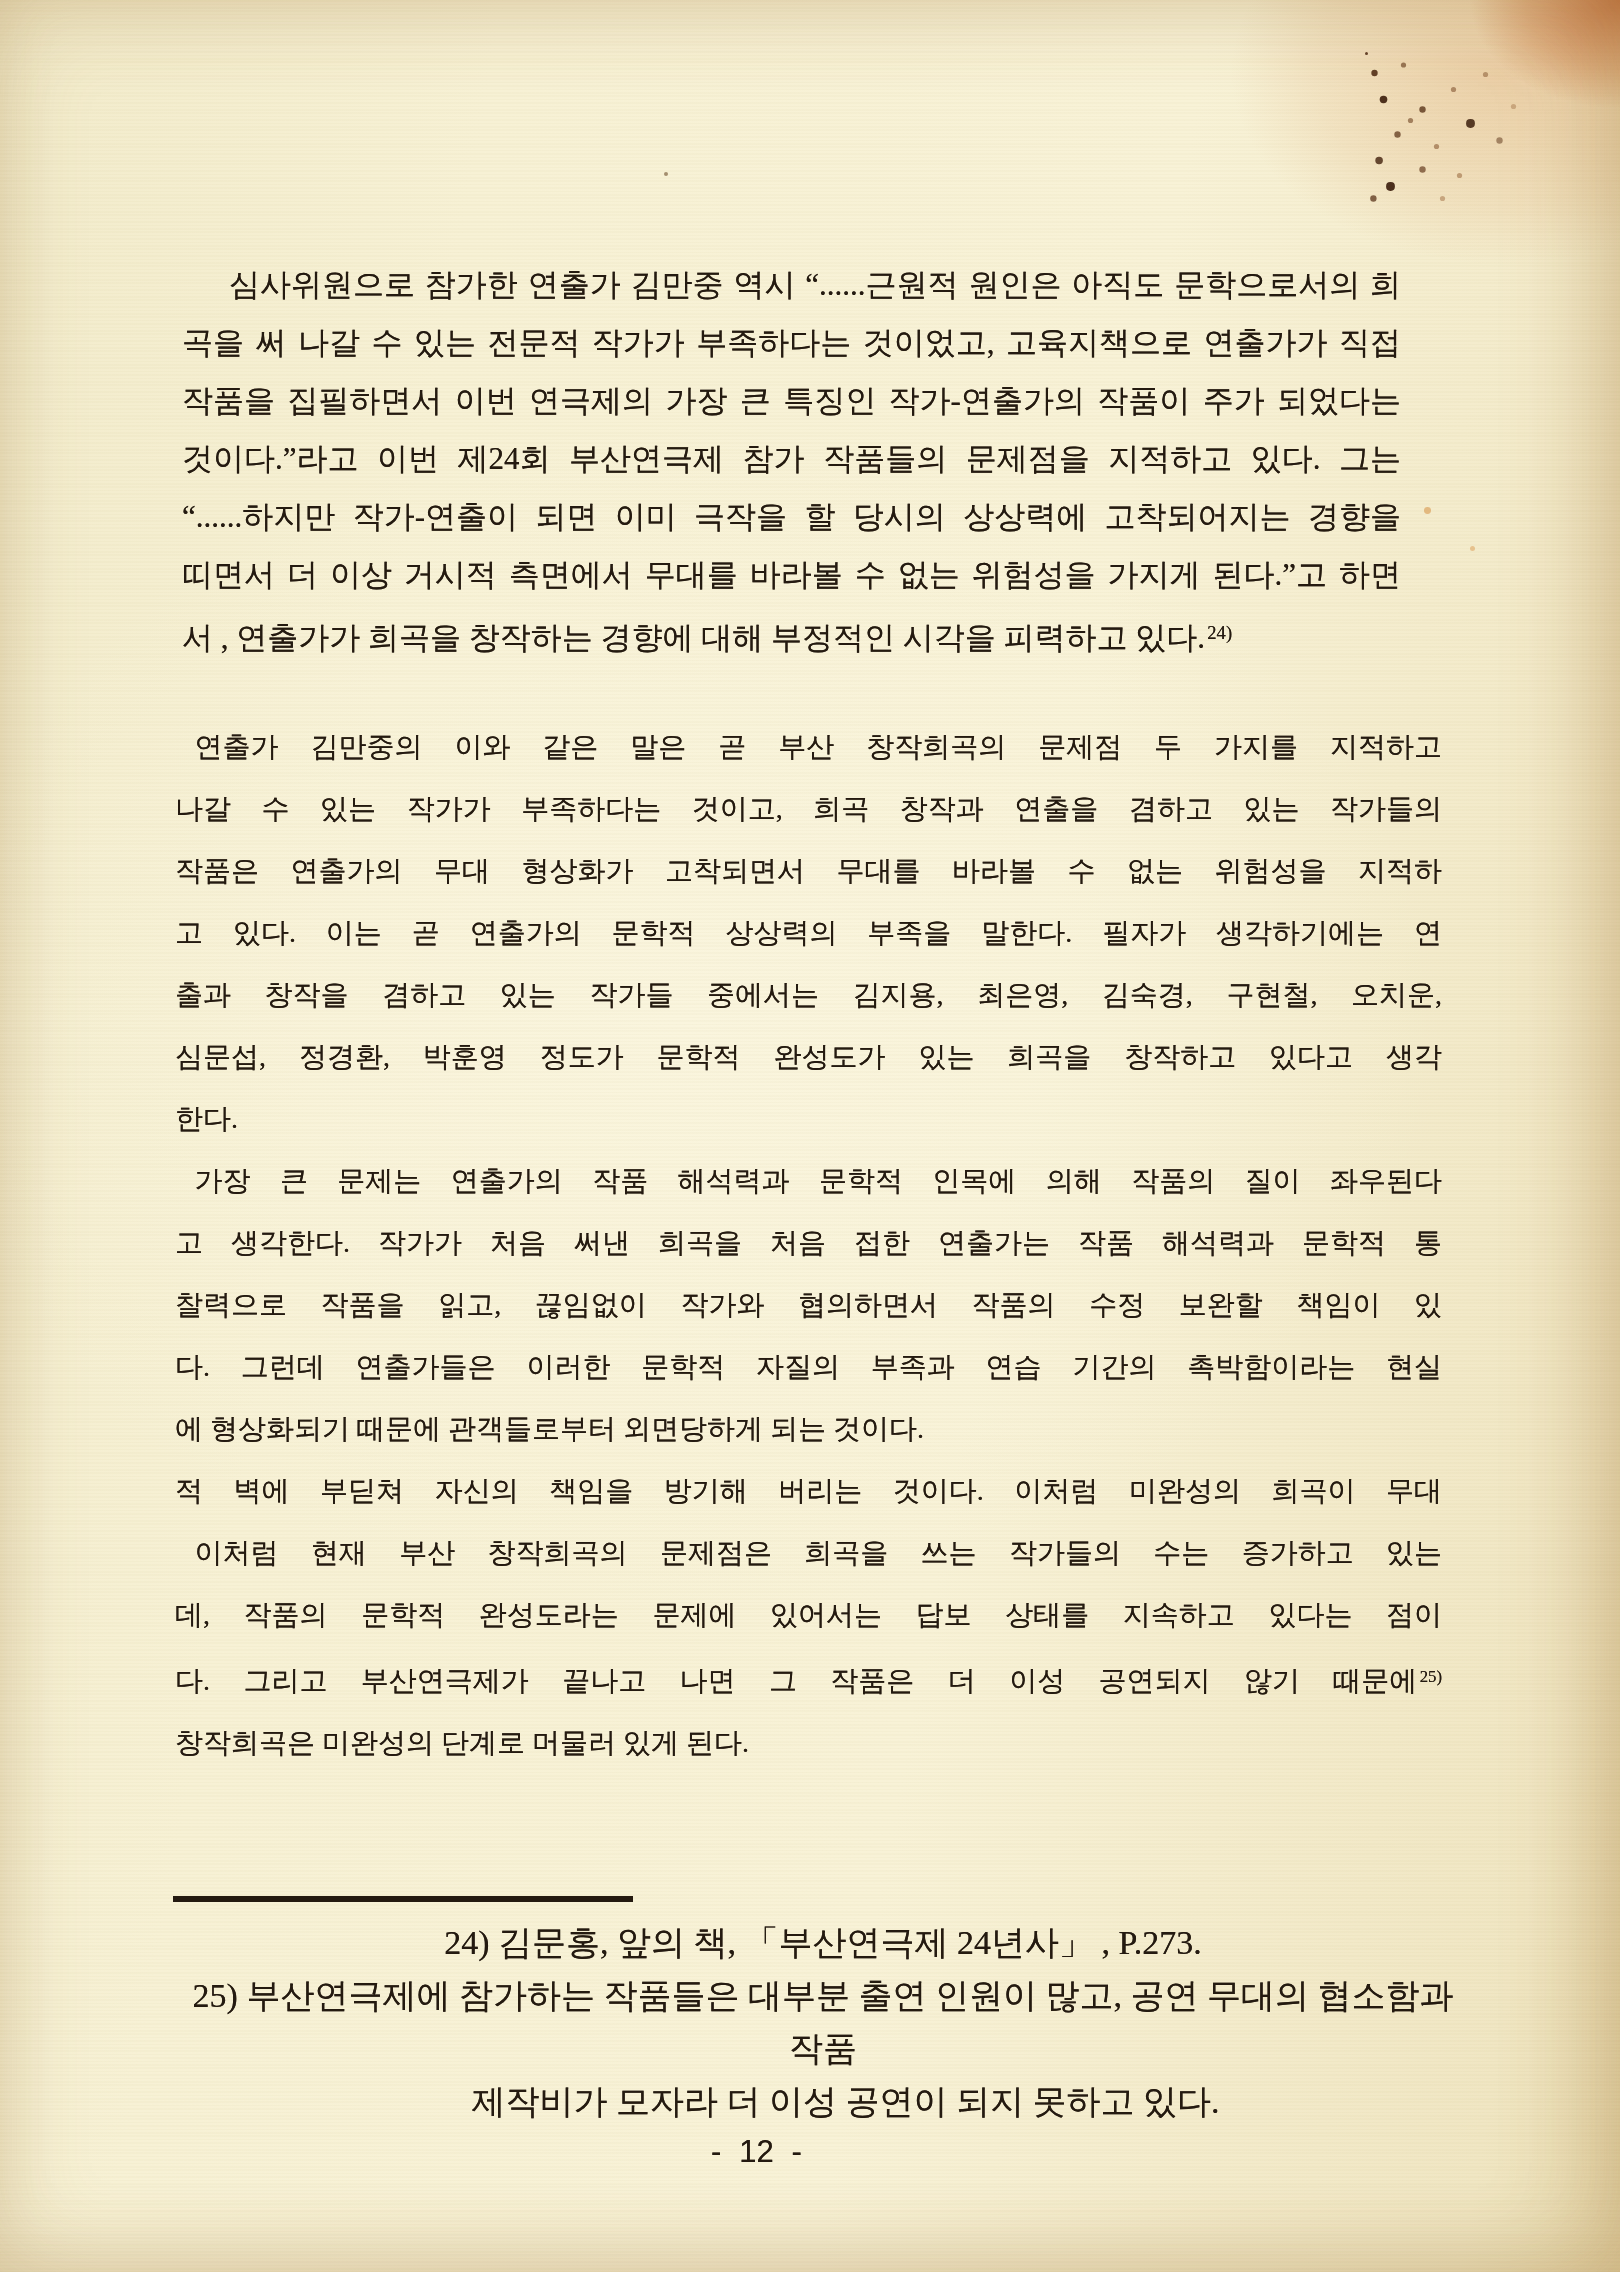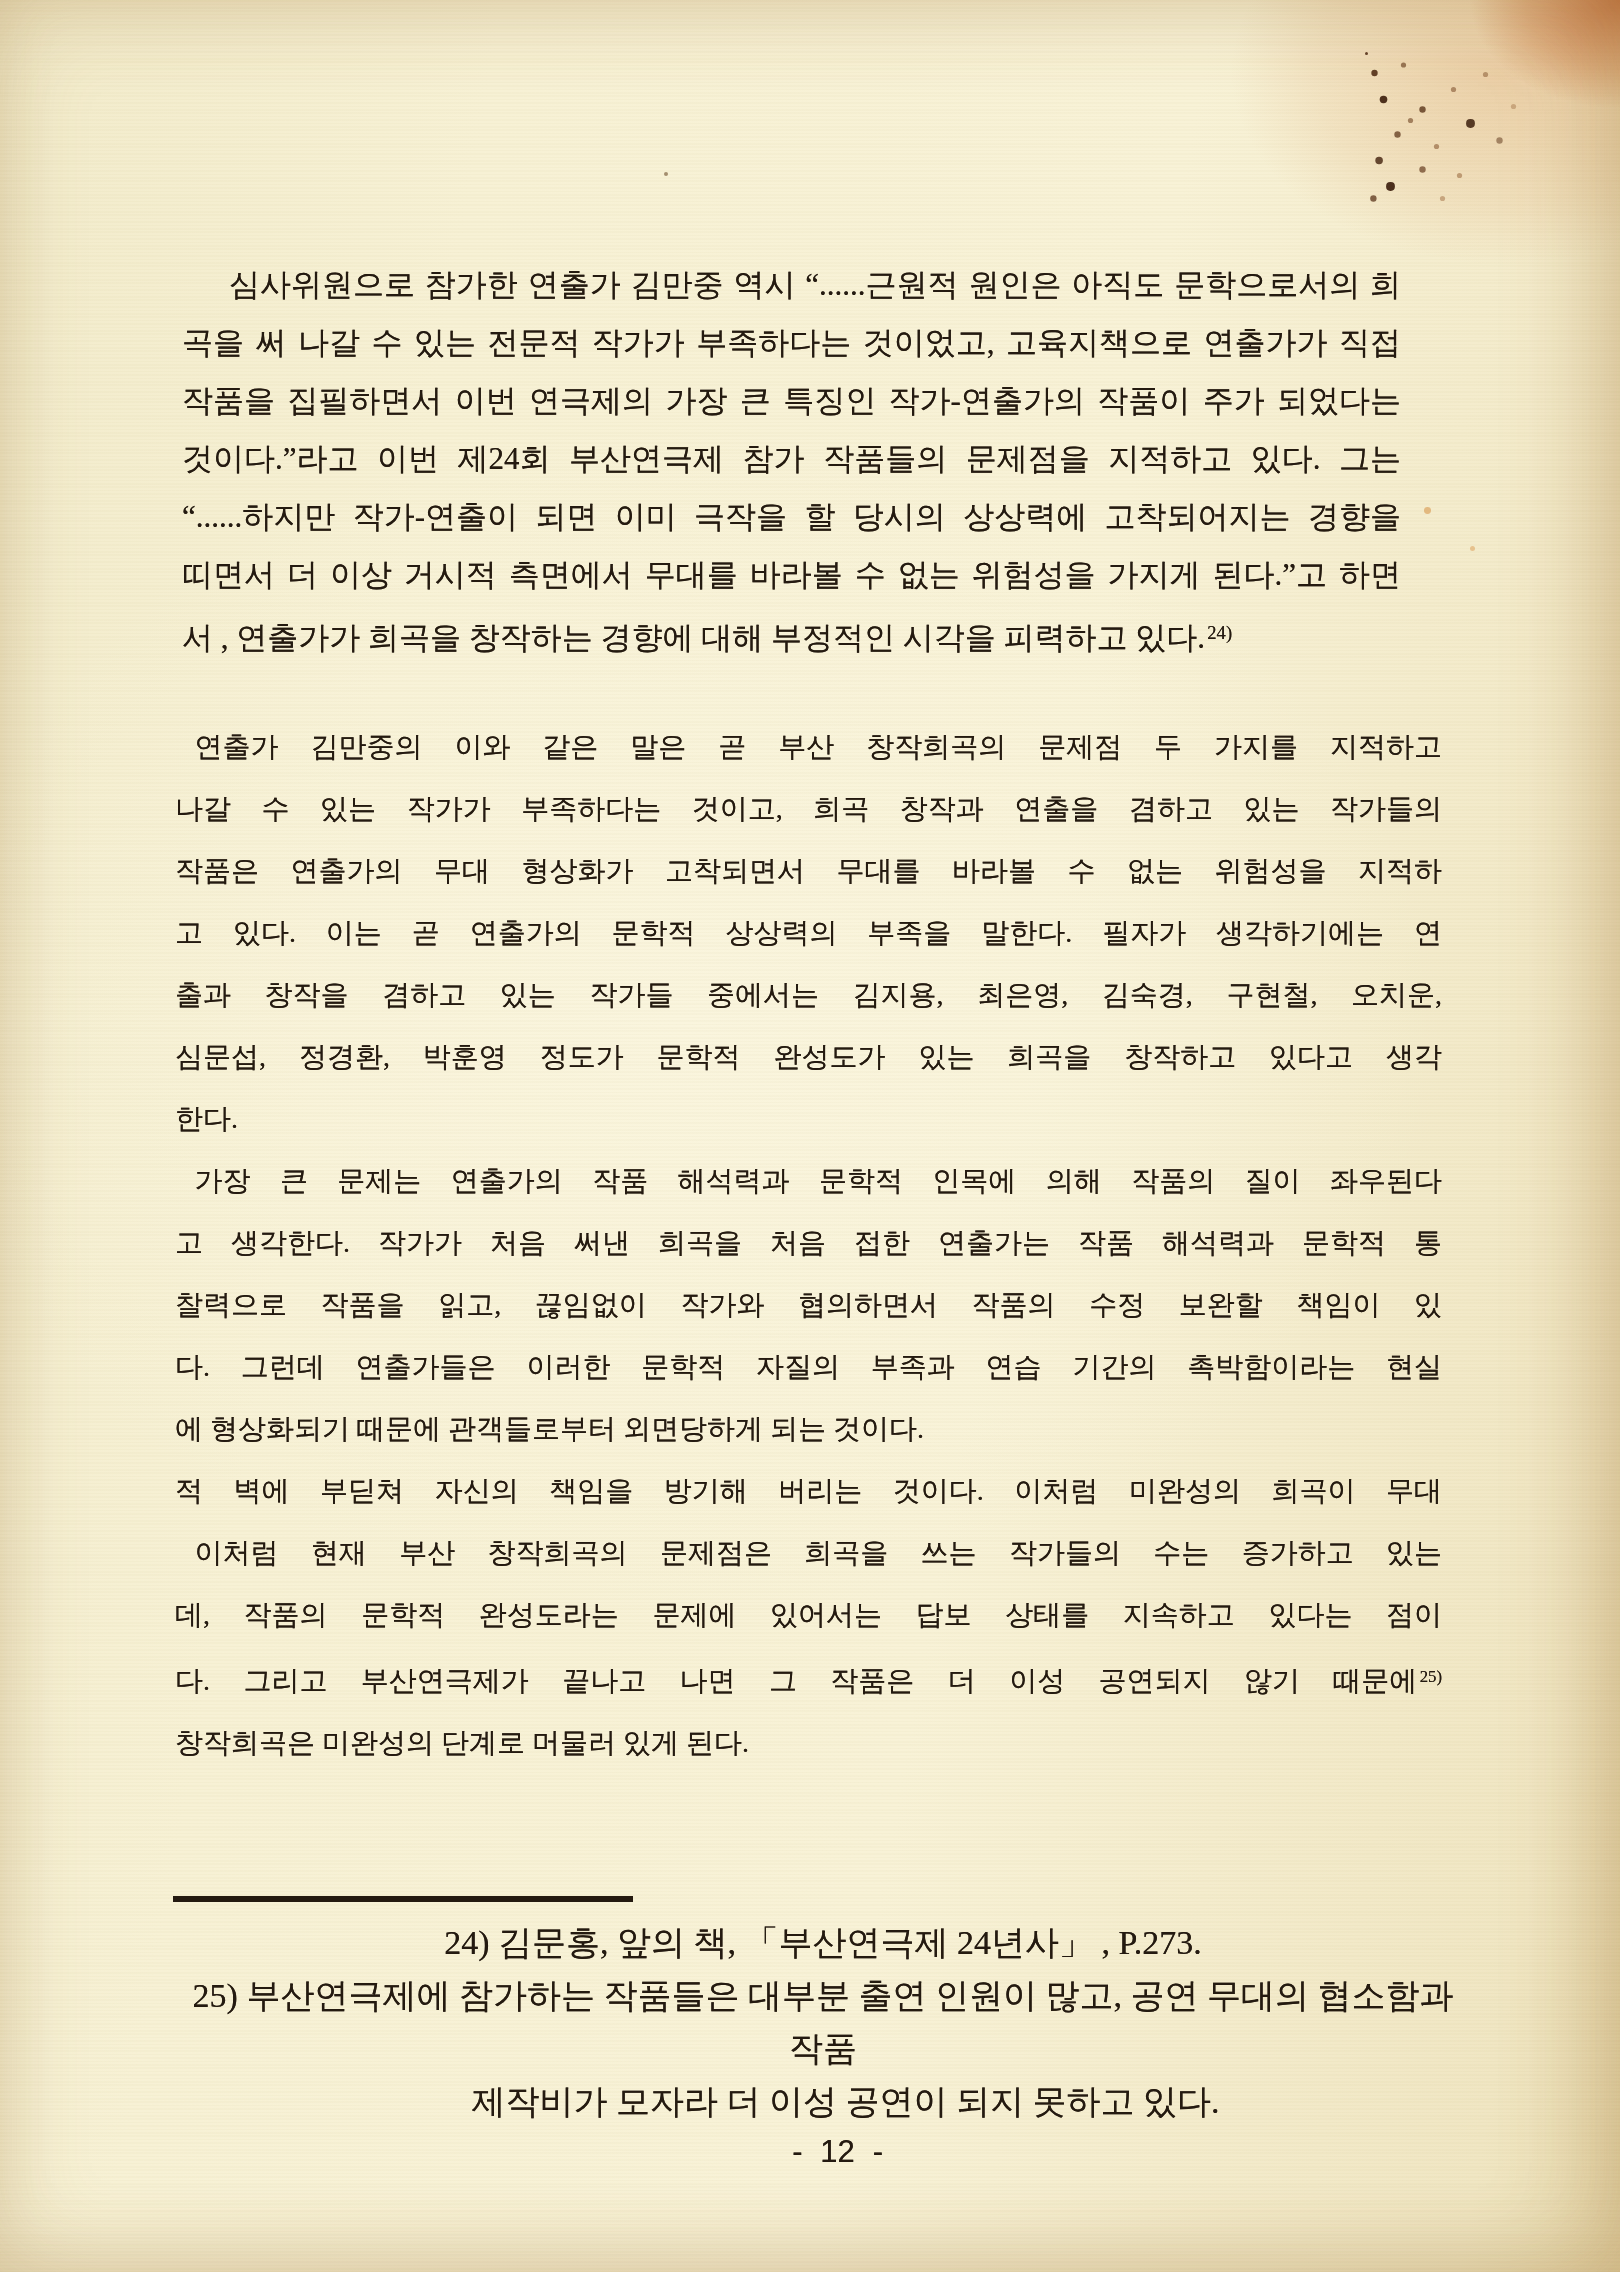--- a/index.html
+++ b/index.html
@@ -119,21 +119,21 @@
   .footnotes {
     position: absolute;
     left: 175px; top: 1916px; width: 1296px;
     font-size: 34px; line-height: 53px; text-align: center;
   }
   .fn-cont { padding-left: 45px; }
 
   .page-number {
     position: absolute;
     left: 711px; top: 2133px; width: 172px;
-    text-align: right;
+    text-align: left;
     font-size: 31px; line-height: 38px;
     word-spacing: 9.2px;
     text-shadow: 0 0 0.4px rgba(36,26,16,0.85);
     font-family: "Liberation Sans", "DejaVu Sans", sans-serif;
   }
 </style>
 </head>
 <body>
 
 <div class="page">

